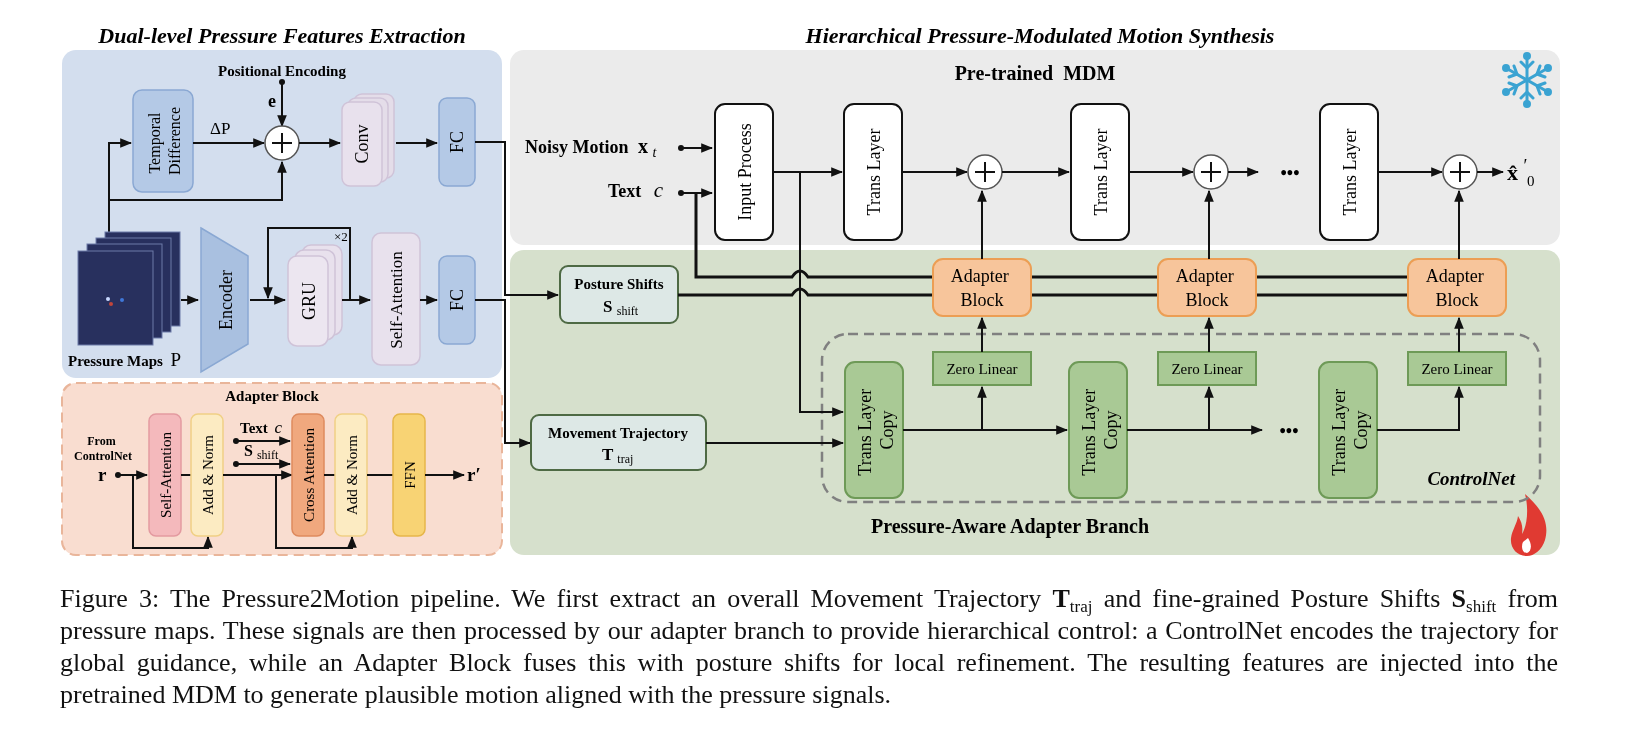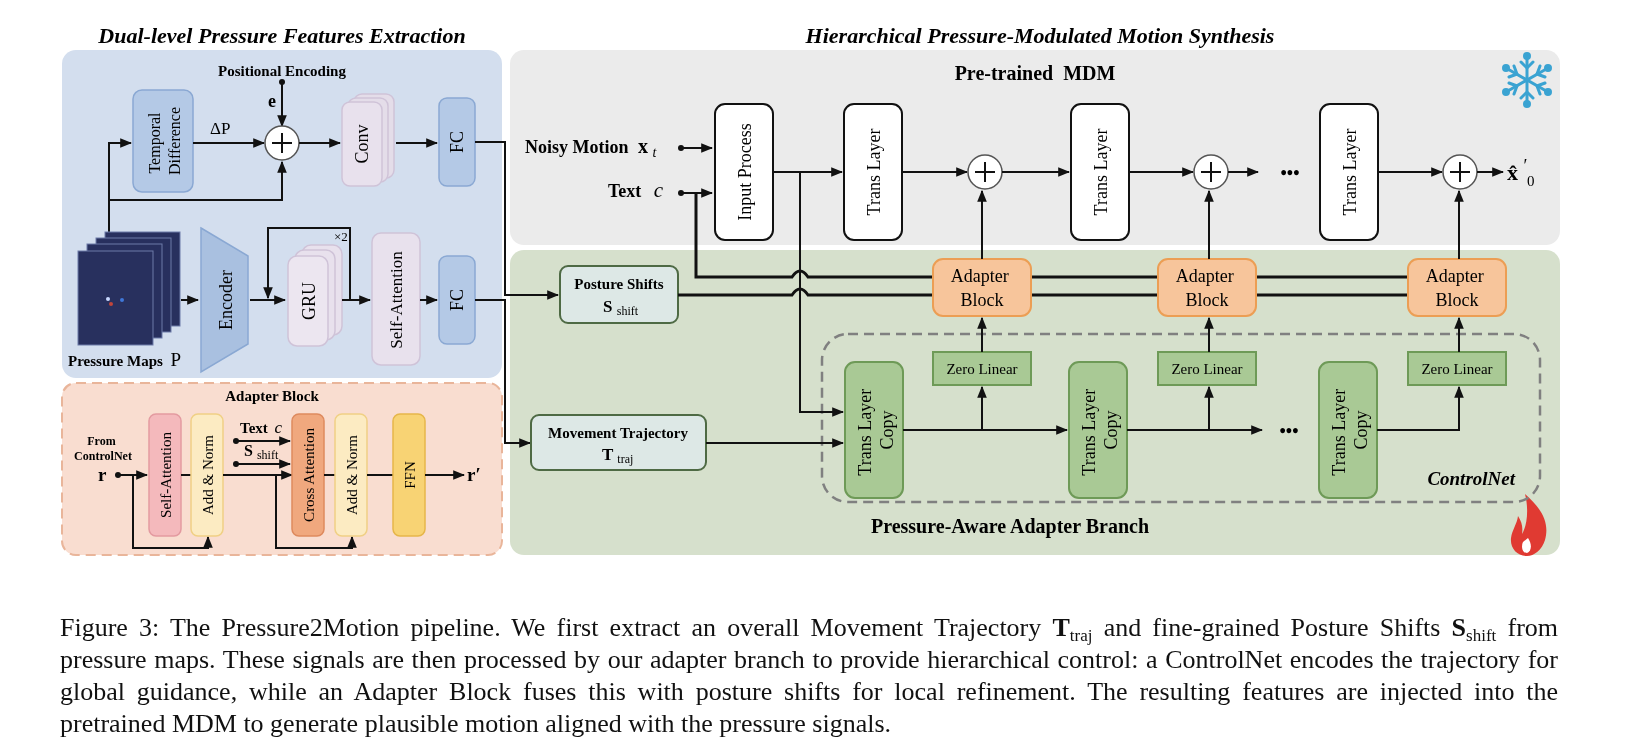--- a/index.html
+++ b/index.html
@@ -1,19 +1,19 @@
 <!DOCTYPE html>
 <html><head>
 <meta charset="utf-8">
 <style>
   html, body { margin:0; padding:0; background:#ffffff; }
   body { width:1626px; height:750px; position:relative; overflow:hidden; font-family:"Liberation Serif","DejaVu Serif",serif; color:#111; }
   #fig { position:absolute; left:0; top:0; }
   svg text { font-family:"Liberation Serif","DejaVu Serif",serif; }
-  .caption { position:absolute; left:60px; top:583px; width:1498px; font-size:26px; line-height:32px; text-align:justify; color:#111; font-family:"Liberation Serif","DejaVu Serif",serif;margin-top:29px; }
+  .caption { position:absolute; left:60px; top:583px; width:1498px; font-size:26px; line-height:32px; text-align:justify; color:#111; font-family:"Liberation Serif","DejaVu Serif",serif; }
   .caption .b { font-weight:bold; }
   .caption sub { font-size:17px; vertical-align:-5px; line-height:0; }
 </style>
 </head>
 <body>
 
 <svg id="fig" width="1626" height="575" viewBox="0 0 1626 575" xmlns="http://www.w3.org/2000/svg">
   <defs>
     <marker id="ar" viewBox="0 0 10 10" refX="9" refY="5" markerWidth="6" markerHeight="6" orient="auto">
       <path d="M0,1 L10,5 L0,9 z" fill="#111"></path>

